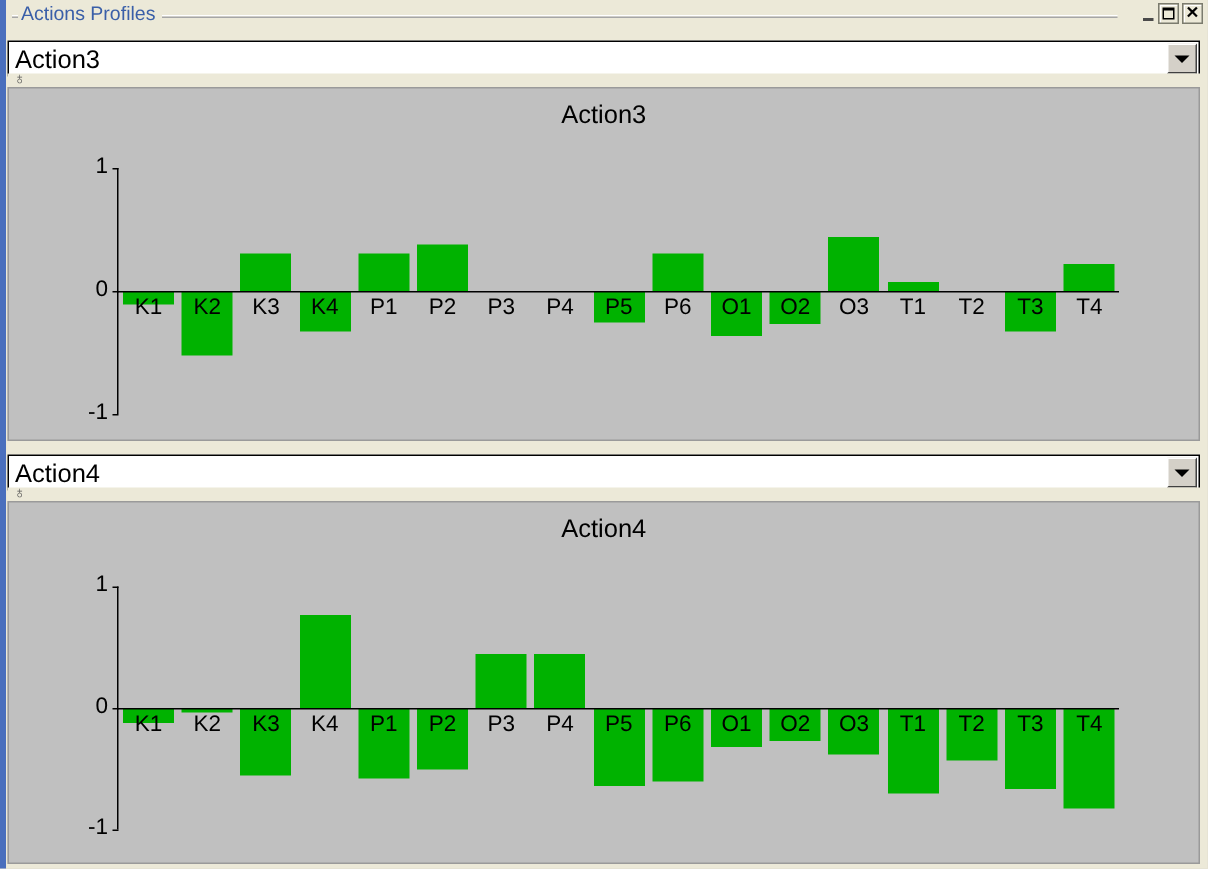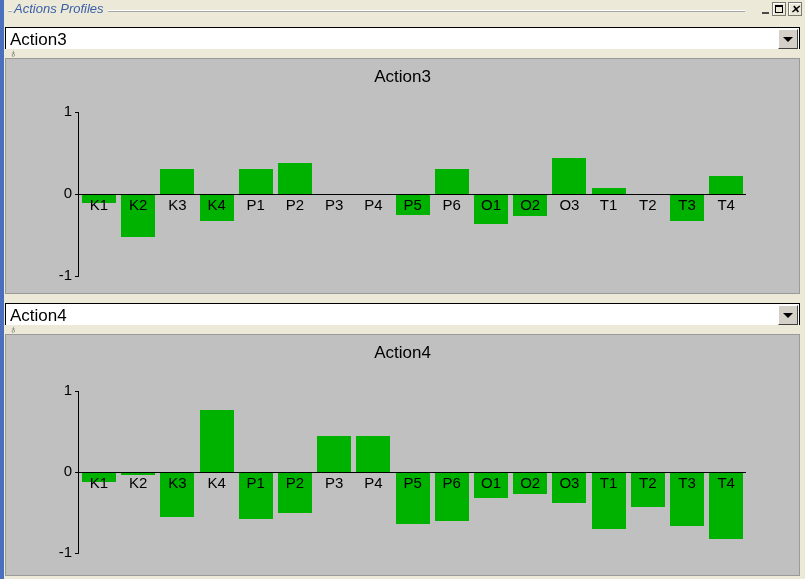--- a/index.html
+++ b/index.html
@@ -15,21 +15,21 @@
     background:#ece9d8;
     box-sizing:border-box;
   }
   
   .left-strip{
     position:absolute;left:0;top:0;width:4px;height:579px;
     background:#4a6fbd;
   }
   
   .group-header{
-    position:absolute;left:4px;top:0px;width:801px;height:20px;font-style:italic;
+    position:absolute;left:4px;top:0px;width:801px;height:20px;
   }
   .group-title{
     position:absolute;left:8px;top:1px;
     font-size:13px;color:#3a5fa8;
     font-family:"Liberation Sans", sans-serif;
     background:#ece9d8;
     padding:0 4px 0 2px;
     z-index:3;
     white-space:nowrap;
   }

